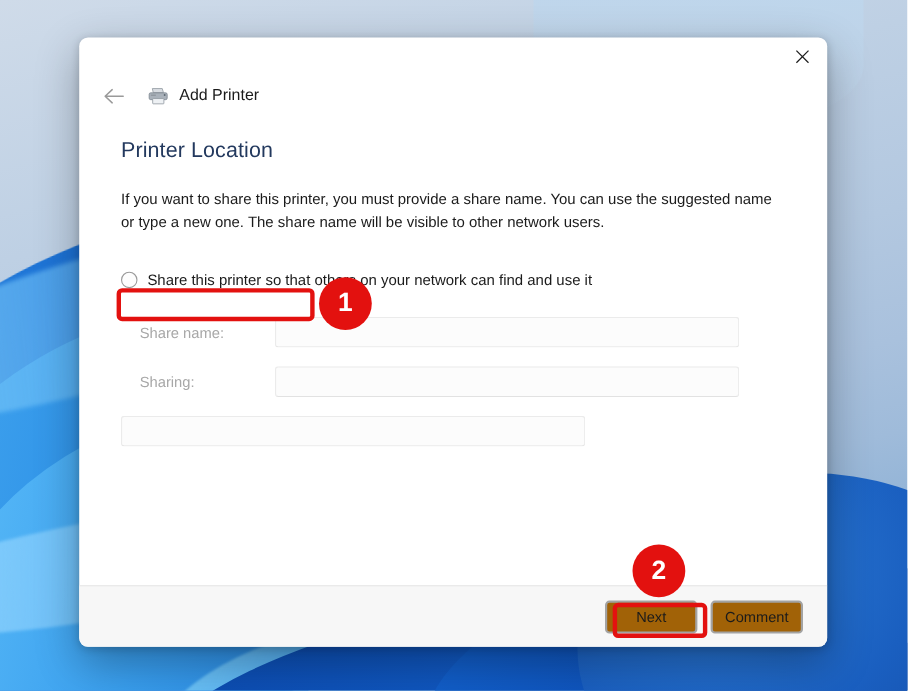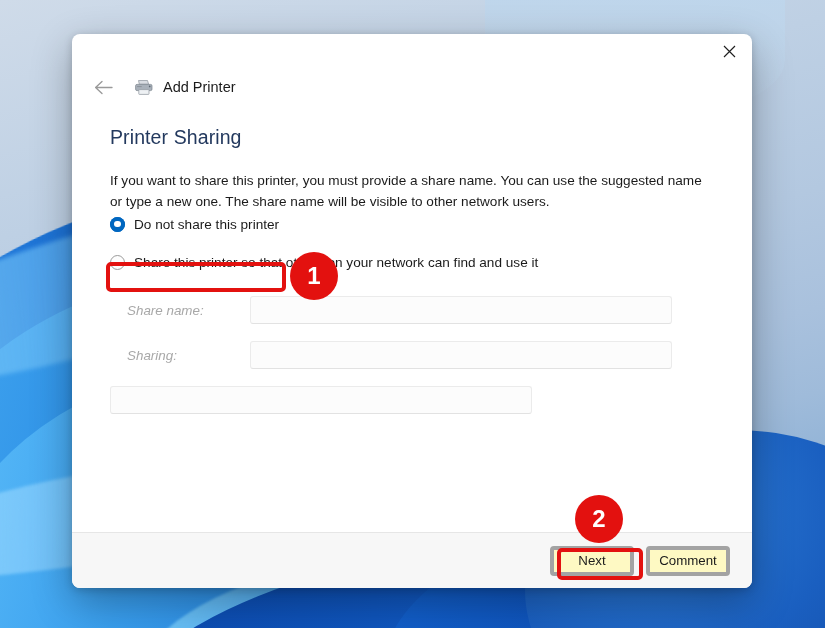--- a/index.html
+++ b/index.html
@@ -151,20 +151,21 @@
     font-size: 19.5px;
     color: #23395e;
     letter-spacing: .1px;
     margin-bottom: 22px;
   }
   .desc {
     font-size: 13.6px;
     color: #1b1b1b;
     line-height: 1.52;
     max-width: 600px;
+    margin-bottom: 30px;
   }
 
   
   .radio-row {
     display: flex;
     align-items: center;
     height: 24px;
     margin-bottom: 14px;
     cursor: pointer;
     width: fit-content;
@@ -206,21 +207,20 @@
   .field-row {
     display: flex;
     align-items: center;
     margin-bottom: 17px;
   }
   .field-label {
     width: 140px;
     padding-left: 17px;
     font-size: 13.4px;
     color: #a8a8a8;
-    font-style: italic;
   }
   .field-input {
     width: 422px;
     height: 28px;
     border: 1px solid #ebebeb;
     border-bottom-color: #e2e2e2;
     border-radius: 3px;
     background: #fcfcfc;
     font-family: "Liberation Sans", sans-serif;
     font-size: 13px;
@@ -238,22 +238,22 @@
     display: flex;
     align-items: center;
     justify-content: flex-end;
     padding-right: 22px;
     gap: 12px;
     position: relative;
   }
   .btn {
     min-width: 84px;
     height: 30px;
-    background: #fef9c3;
-    border: 4px solid #a3a3a3;
+    background: #a16207;
+    border: 2px solid #a3a3a3;
     border-radius: 4px;
     font-family: "Liberation Sans", sans-serif;
     font-size: 13.3px;
     color: #1b1b1b;
     cursor: pointer;
   }
 
   
   .hl {
     position: absolute;
@@ -321,27 +321,23 @@
           <rect x="1.6" y="5.4" width="16.4" height="6.2" rx="1.4" fill="#a9b1ba" stroke="#79828c" stroke-width=".7"></rect>
           <rect x="4.8" y="10.6" width="10.2" height="4.8" rx=".6" fill="#eef1f4" stroke="#8d949c" stroke-width=".7"></rect>
           <circle cx="15.7" cy="7.4" r=".85" fill="#5d6772"></circle>
           <rect x="3.1" y="7.0" width="4.6" height="1.1" fill="#8d949c"></rect>
         </svg>
       </span>
       <span class="app-title">Add Printer</span>
     </div>
 
     <div class="body">
-      <div class="page-heading">Printer Sharing</div>
+      <div class="page-heading">Printer Location</div>
       <div class="desc">If you want to share this printer, you must provide a share name. You can use the suggested name or type a new one. The share name will be visible to other network users.</div>
 
-      <div class="radio-row">
-        <span class="rad checked"></span>
-        <span class="radio-label">Do not share this printer</span>
-      </div>
 
       <div class="radio-row second">
         <span class="rad"></span>
         <span class="radio-label">Share this printer so that others on your network can find and use it</span>
       </div>
 
       <div class="form">
         <div class="field-row">
           <span class="field-label">Share name:</span>
           <input class="field-input" type="text" disabled="" value="" style="">

